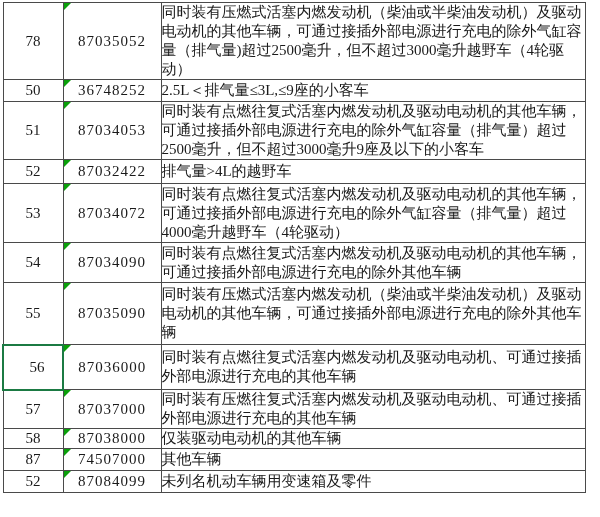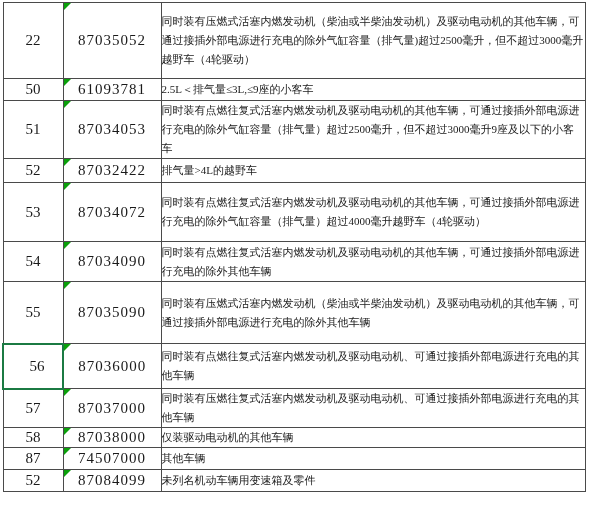--- a/index.html
+++ b/index.html
@@ -34,21 +34,21 @@
     font-size:15px;
   }
   td.c-code{
     text-align:center;
     font-size:15px;
     letter-spacing:1px;
     position:relative;
     margin-left:28px;
   }
   td.c-desc{
-    font-size:11px;
+    font-size:15px;
     line-height:19px;
     padding:0 4px 0 3px;
     text-align:left;
   }
   .tri{
     position:absolute;
     top:0;left:0;
     width:0;height:0;
     border-top:7px solid var(--error_marker);
     border-right:7px solid transparent;
@@ -64,37 +64,37 @@
 <div class="sheet">
   <table class="grid">
     <colgroup>
       <col style="width:60px">
       <col style="width:98px">
       <col style="width:424px">
     </colgroup>
     <tbody id="table-body">
         <tr style="height: 76px;">
     <td class="c-no">
-      <span>22</span>
+      <span>78</span>
     </td>
     <td class="c-code">
       <span class="tri"></span>
       <span>87035052</span>
     </td>
     <td class="c-desc">
       <span>同时装有压燃式活塞内燃发动机（柴油或半柴油发动机）及驱动电动机的其他车辆，可通过接插外部电源进行充电的除外气缸容量（排气量)超过2500毫升，但不超过3000毫升越野车（4轮驱动）</span>
     </td>
   </tr>
         <tr style="height: 22px;">
     <td class="c-no">
       <span>50</span>
     </td>
     <td class="c-code">
       <span class="tri"></span>
-      <span>61093781</span>
+      <span>36748252</span>
     </td>
     <td class="c-desc">
       <span>2.5L＜排气量≤3L,≤9座的小客车</span>
     </td>
   </tr>
         <tr style="height: 57px;">
     <td class="c-no">
       <span>51</span>
     </td>
     <td class="c-code">

